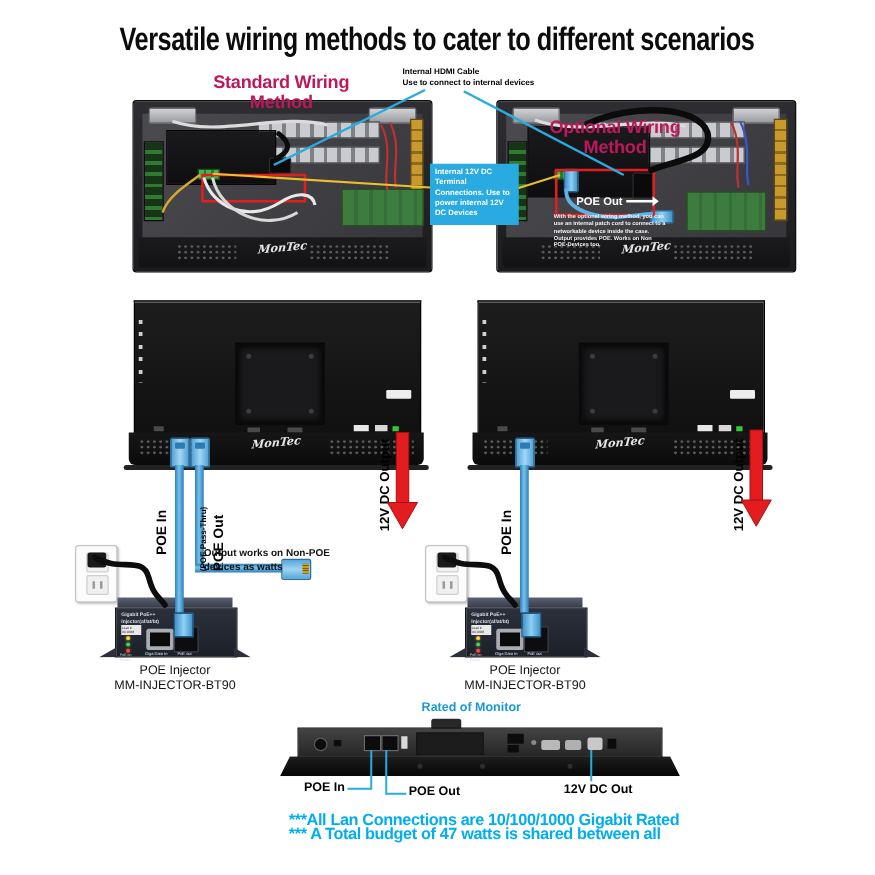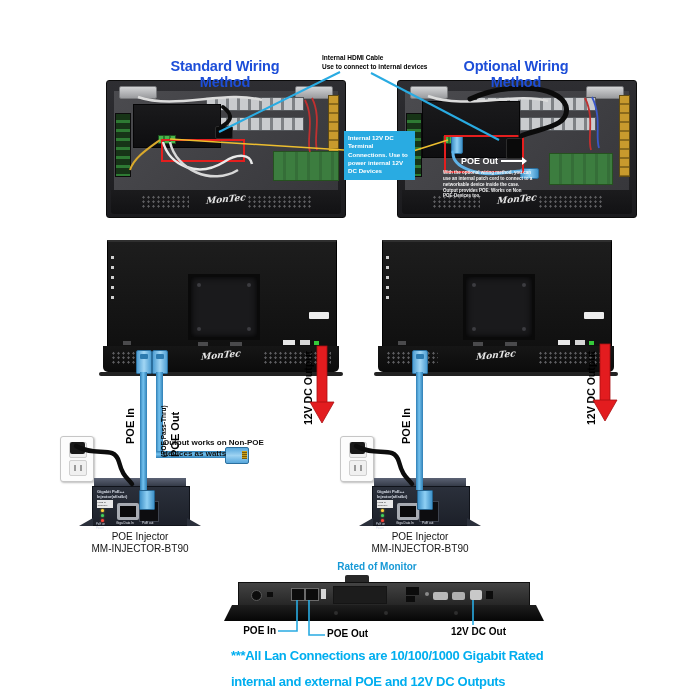--- a/index.html
+++ b/index.html
@@ -2,21 +2,21 @@
 <html><head>
 <meta charset="utf-8">
 <style>
   html,body{margin:0;padding:0;background:#fff;}
   #stage{position:relative;width:700px;height:700px;background:#fff;overflow:hidden;
          font-family:"Liberation Sans",sans-serif;color:#111;}
   .abs{position:absolute;}
   
   .title{left:0;right:0;top:16px;text-align:center;font-size:26px;font-weight:800;color:#0c0c0c;white-space:nowrap;}
   .title>span{display:inline-block;transform:scaleX(.78);transform-origin:center;letter-spacing:-.5px;}
-  .wiring-heading{top:58px;width:156px;text-align:center;font-size:14.5px;font-weight:700;color:#1d4ed8;letter-spacing:-.2px;z-index:7;}
+  .wiring-heading{top:58px;width:156px;text-align:center;font-size:14.5px;font-weight:700;color:#be185d;letter-spacing:-.2px;z-index:7;}
   .hdmi-note{left:322px;top:54px;width:108px;font-size:6.5px;font-weight:700;line-height:1.35;color:#000;z-index:7;}
   .cyan-box{left:344px;top:131px;width:64px;padding:3px 3px 4px 4px;background:#29ABE2;color:#fff;
             font-size:6.2px;font-weight:700;line-height:1.35;z-index:7;}
   .poe-out-white{left:461px;top:156px;color:#fff;font-size:9px;font-weight:700;z-index:6;display:flex;align-items:center;gap:3px;}
   .poe-out-white .arrowline{display:inline-block;width:22px;height:2px;background:#fff;position:relative;}
   .poe-out-white .arrowline:after{content:"";position:absolute;right:-4px;top:-3px;border-left:5px solid #fff;
             border-top:4px solid transparent;border-bottom:4px solid transparent;}
   .optional-note{left:443px;top:170px;width:90px;font-size:4.5px;font-weight:700;line-height:1.3;color:#f4f4f4;z-index:6;}
   
   .monitor-open{width:238px;height:136px;background:linear-gradient(#2e2e32,#1b1b1e);border:1px solid #0b0b0b;border-radius:3px;z-index:1;}
@@ -83,23 +83,24 @@
   .bp{position:absolute;background:#0c0c0c;}
   .bom-label{position:absolute;font-size:10px;font-weight:700;color:#000;z-index:6;}
   .footnote{position:absolute;left:231px;width:330px;font-size:13px;font-weight:700;color:#00AEEF;letter-spacing:-.3px;line-height:15px;}
   .overlay{position:absolute;left:0;top:0;z-index:5;pointer-events:none;}
 </style>
 </head>
 <body>
 
 <div id="stage">
 
+  <div class="abs title"><span>Versatile wiring methods to cater to different scenarios</span></div>
 
   <div class="abs wiring-heading" style="left:147px;">Standard Wiring Method</div>
-  <div class="abs wiring-heading" style="left:438px;">Optional Wiring Method</div>
+  <div class="abs wiring-heading" style="left:414px;margin-top:36px;">Optional Wiring Method</div>
 
   <div class="abs hdmi-note">
     <div>Internal HDMI Cable</div>
     <div>Use to connect to internal devices</div>
   </div>
 
   <div class="abs monitor-open" style="left:106px;top:80px;">
     <div class="mo-panel"></div>
     <div class="mo-bracket" style="left:12px;"></div>
     <div class="mo-bracket" style="right:12px;"></div>
@@ -317,21 +318,21 @@
   <div class="abs bom-bezel">
     <div class="bp" style="left:110px;top:6px;width:4px;height:4px;border-radius:50%;background:#2e2e2e;"></div>
     <div class="bp" style="left:160px;top:6px;width:4px;height:4px;border-radius:50%;background:#2e2e2e;"></div>
     <div class="bp" style="left:230px;top:6px;width:4px;height:4px;border-radius:50%;background:#2e2e2e;"></div>
   </div>
   <div class="bom-label" style="left:240px;top:625px;width:36px;text-align:right;">POE In</div>
   <div class="bom-label" style="left:327px;top:628px;">POE Out</div>
   <div class="bom-label" style="left:451px;top:626px;">12V DC Out</div>
 
   <div class="footnote" style="top:648px;">***All Lan Connections are 10/100/1000 Gigabit Rated</div>
-  <div class="footnote" style="top:674px;">internal and external POE and 12V DC Outputs</div>
+  <div class="footnote" style="top:659px;">*** A Total budget of 47 watts is shared between all</div>
 
   <svg class="overlay" width="700" height="700" viewBox="0 0 700 700">
 
     <path d="M138,97 C175,110 225,90 262,100" stroke="#dcdcdc" stroke-width="2.5" fill="none"></path>
     <path d="M163,142 C170,166 198,178 224,162 C238,153 250,154 252,164" stroke="#e9e9e9" stroke-width="2.5" fill="none"></path>
     <path d="M170,142 C176,170 212,186 238,170" stroke="#d8d8d8" stroke-width="2.5" fill="none"></path>
     <path d="M160,140 C146,150 134,158 130,170" stroke="#d9a92c" stroke-width="2" fill="none"></path>
     <path d="M305,100 C315,120 306,140 310,152" stroke="#c03030" stroke-width="1.8" fill="none"></path>
     <path d="M312,98 C322,118 313,138 317,150" stroke="#c03030" stroke-width="1.8" fill="none"></path>
     <path d="M223,107 C235,116 230,122 221,127" stroke="#0c0c0c" stroke-width="4" fill="none" stroke-linecap="round"></path>

